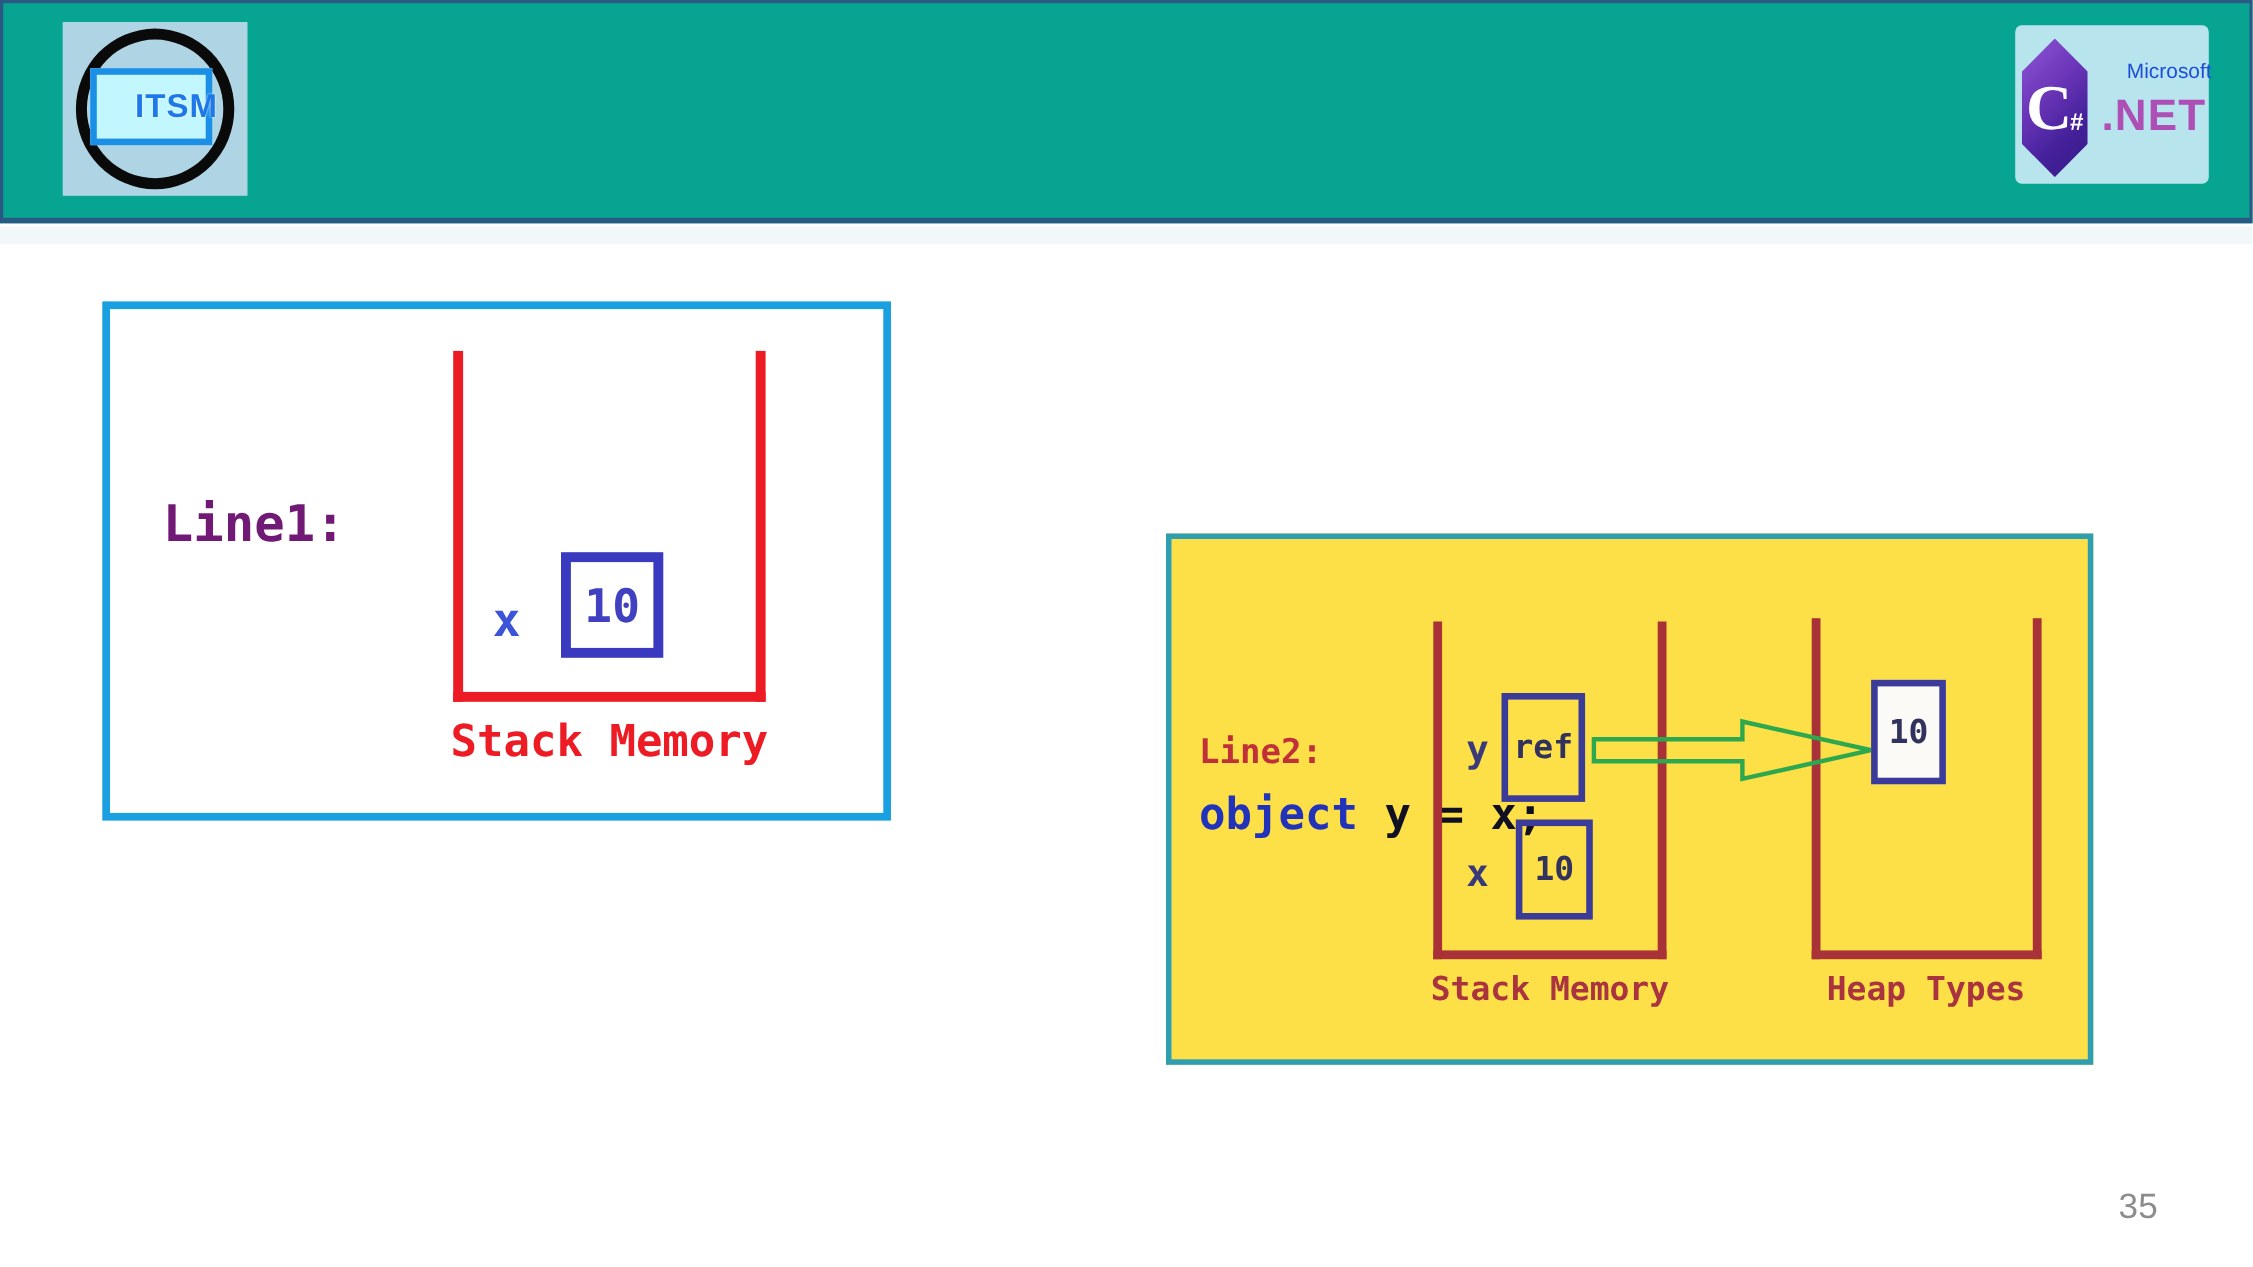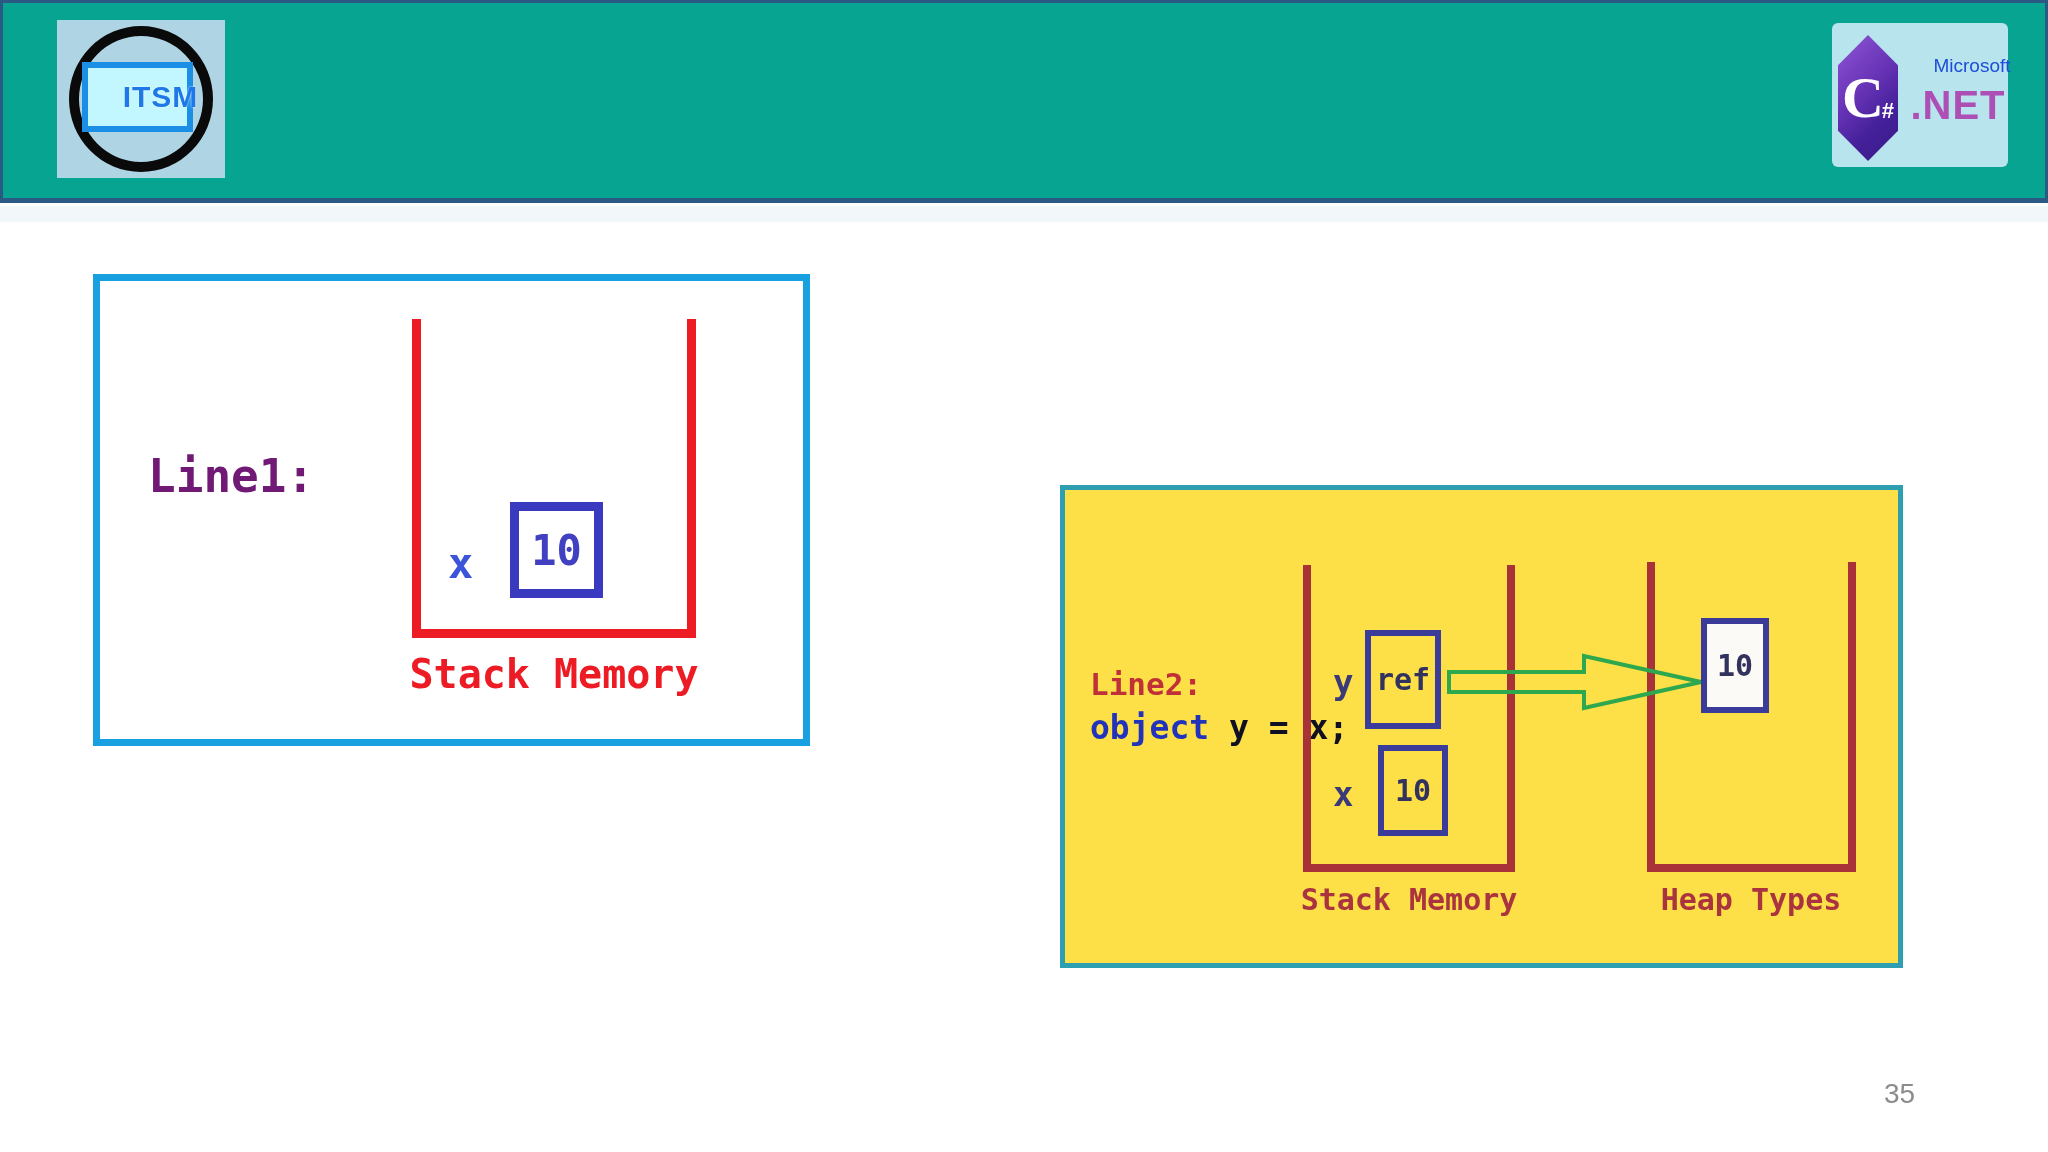--- a/index.html
+++ b/index.html
@@ -53,21 +53,21 @@
   .l-valuebox{position:absolute;left:410px;top:221px;width:93px;height:96px;border:9px solid #3A3AC0;
               box-sizing:border-box;display:flex;align-items:center;justify-content:center;}
   .l-valuebox span{font-size:42px;font-weight:bold;color:#4040C0;}
   .l-memlabel{position:absolute;left:254px;top:370px;width:400px;text-align:center;
               font-size:40px;font-weight:bold;color:#ED1C24;}
 
   
   .right-box{position:absolute;left:1060px;top:485px;width:843px;height:483px;background:#fde047;
              border:5px solid #2E9FB0;box-sizing:border-box;}
   .r-line2{position:absolute;left:25px;top:176px;font-size:31px;font-weight:bold;color:#C03038;}
-  .r-code{position:absolute;left:25px;top:218px;font-size:33px;font-weight:bold;color:#101022;}
+  .r-code{position:absolute;left:25px;top:228px;font-size:40px;font-weight:bold;color:#101022;}
   .r-code .kw{color:#2233BB;}
   .r-stack-u{position:absolute;left:238px;top:75px;width:212px;height:307px;
              border-left:8px solid #A83238;border-right:8px solid #A83238;border-bottom:8px solid #A83238;
              box-sizing:border-box;}
   .r-heap-u{position:absolute;left:582px;top:72px;width:209px;height:310px;
             border-left:8px solid #A83238;border-right:8px solid #A83238;border-bottom:8px solid #A83238;
             box-sizing:border-box;}
   .r-stack-label{position:absolute;left:219px;top:392px;width:250px;text-align:center;
                  font-size:30px;font-weight:bold;color:#AA3340;}
   .r-heap-label{position:absolute;left:561px;top:392px;width:250px;text-align:center;
@@ -79,21 +79,21 @@
   .r-refbox span{font-size:30px;font-weight:bold;color:#32325E;}
   .r-x10box{position:absolute;left:313px;top:255px;width:70px;height:91px;border:6px solid #3B3B99;
             box-sizing:border-box;display:flex;align-items:center;justify-content:center;}
   .r-x10box span{font-size:30px;font-weight:bold;color:#32325E;}
   .r-heap10box{position:absolute;left:636px;top:128px;width:68px;height:95px;border:6px solid #3B3B99;
                box-sizing:border-box;display:flex;align-items:center;justify-content:center;background:#FCFAF7;}
   .r-heap10box span{font-size:30px;font-weight:bold;color:#32325E;}
   .arrow-svg{position:absolute;left:0;top:0;width:843px;height:483px;pointer-events:none;}
 
   
-  .page-num{position:absolute;left:1884px;top:1078px;font-size:28px;color:#8C8C8C;}
+  .page-num{position:absolute;left:1926px;top:1078px;font-size:32px;color:#8C8C8C;}
 </style>
 </head>
 <body>
 
 <div class="slide">
 
   <div class="header"></div>
   <div class="header-strip"></div>
 
   <div class="itsm">

